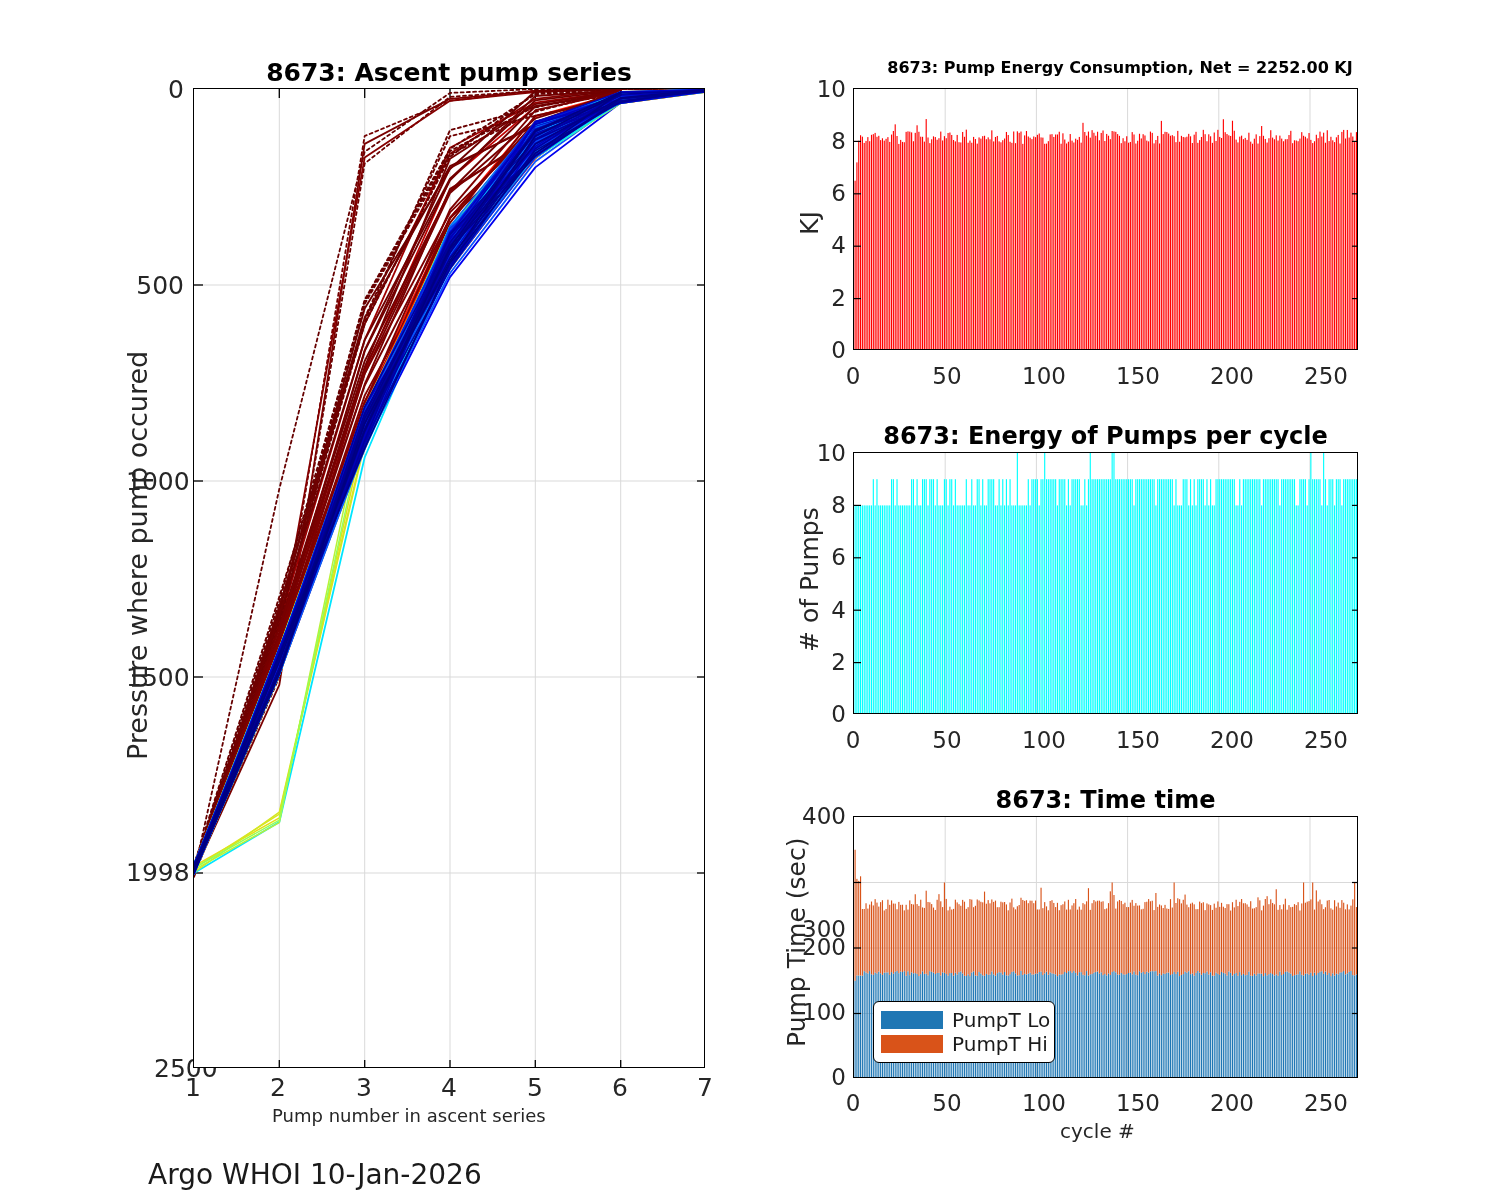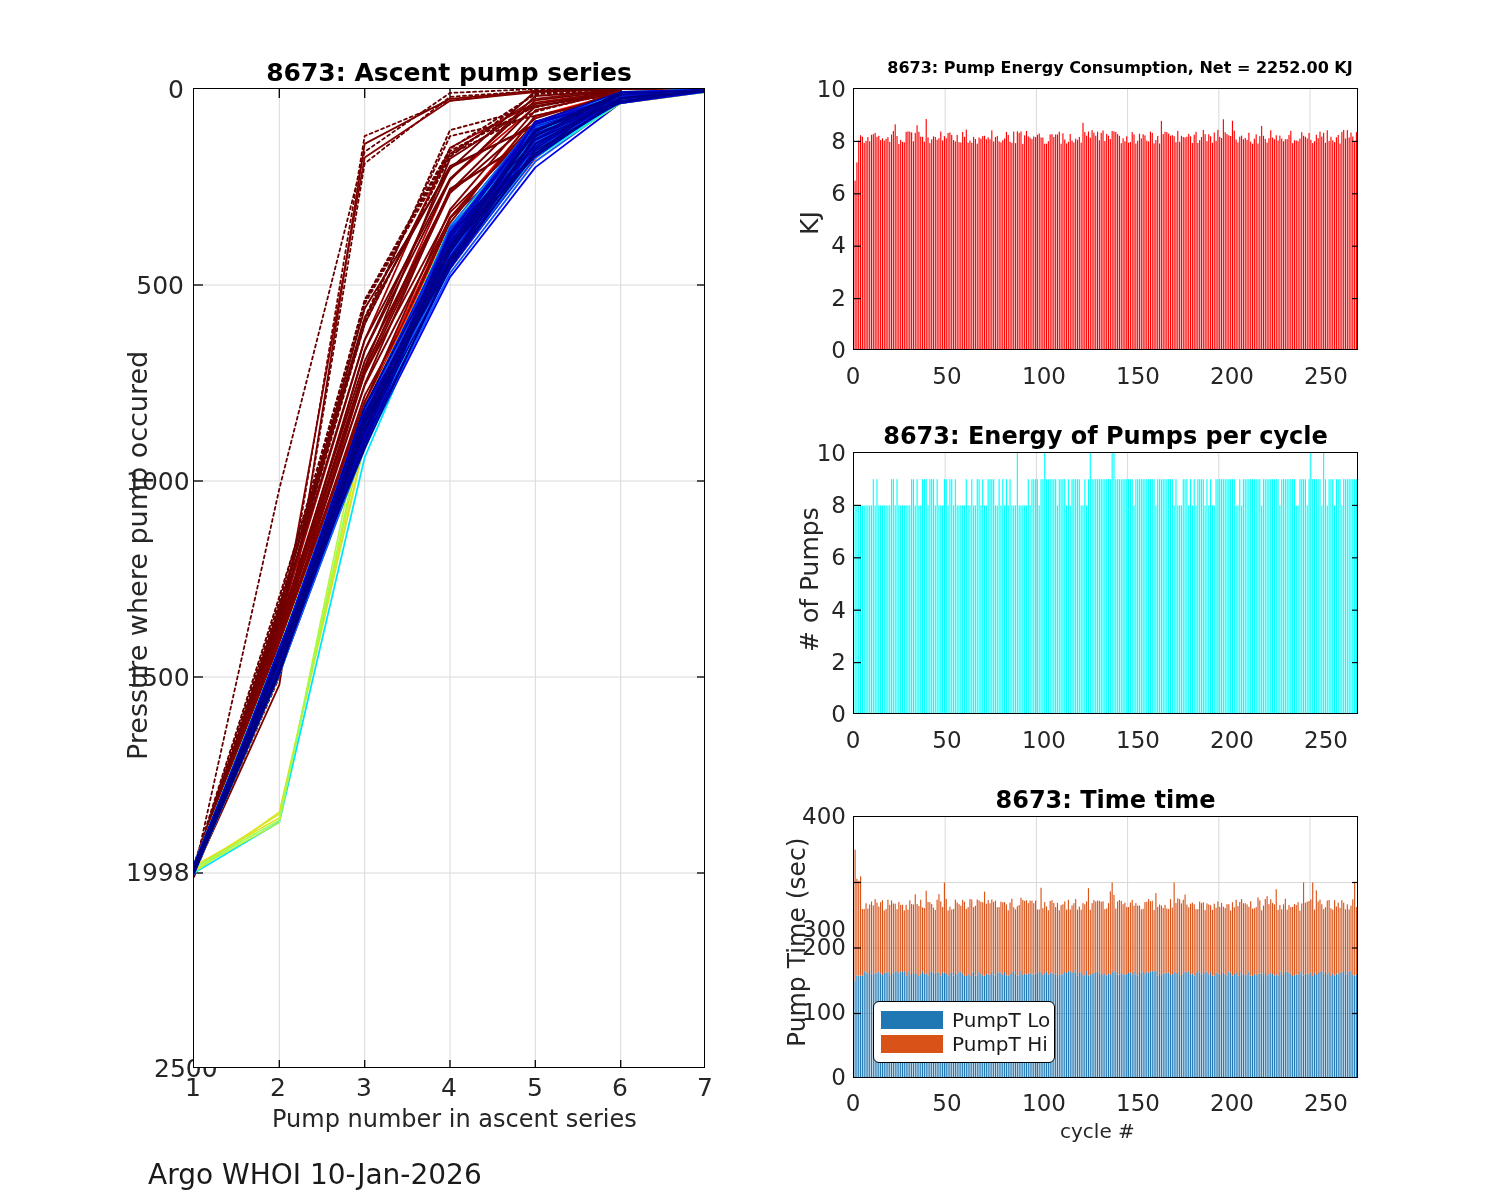--- a/index.html
+++ b/index.html
@@ -40,21 +40,21 @@
     <div class="ytick" style="left:126px;top:1054px;width:58px;font-size:25px;margin-left:28px;">2500</div>
 
     <div class="xtick" style="left:173px;top:1073px;width:40px;font-size:25px;">1</div>
     <div class="xtick" style="left:258px;top:1073px;width:40px;font-size:25px;">2</div>
     <div class="xtick" style="left:344px;top:1073px;width:40px;font-size:25px;">3</div>
     <div class="xtick" style="left:429px;top:1073px;width:40px;font-size:25px;">4</div>
     <div class="xtick" style="left:515px;top:1073px;width:40px;font-size:25px;">5</div>
     <div class="xtick" style="left:600px;top:1073px;width:40px;font-size:25px;">6</div>
     <div class="xtick" style="left:685px;top:1073px;width:40px;font-size:25px;">7</div>
 
-    <div class="axlabel" style="left:272px;top:1105px;font-size:24px;">Pump number in ascent series</div>
+    <div class="axlabel" style="left:272px;top:1105px;font-size:18px;">Pump number in ascent series</div>
 
     <div class="axlabel vrot" style="left:122px;top:760px;font-size:27px;">Pressure where pump occured</div>
 
     <div class="axes-box" style="left:193px;top:88px;width:512px;height:980px;">
       <svg width="512" height="980" viewBox="0 0 512 980">
         <g stroke="#d9d9d9" stroke-width="1">
           <line x1="85.3" y1="0" x2="85.3" y2="980"></line>
           <line x1="170.7" y1="0" x2="170.7" y2="980"></line>
           <line x1="256" y1="0" x2="256" y2="980"></line>
           <line x1="341.3" y1="0" x2="341.3" y2="980"></line>

